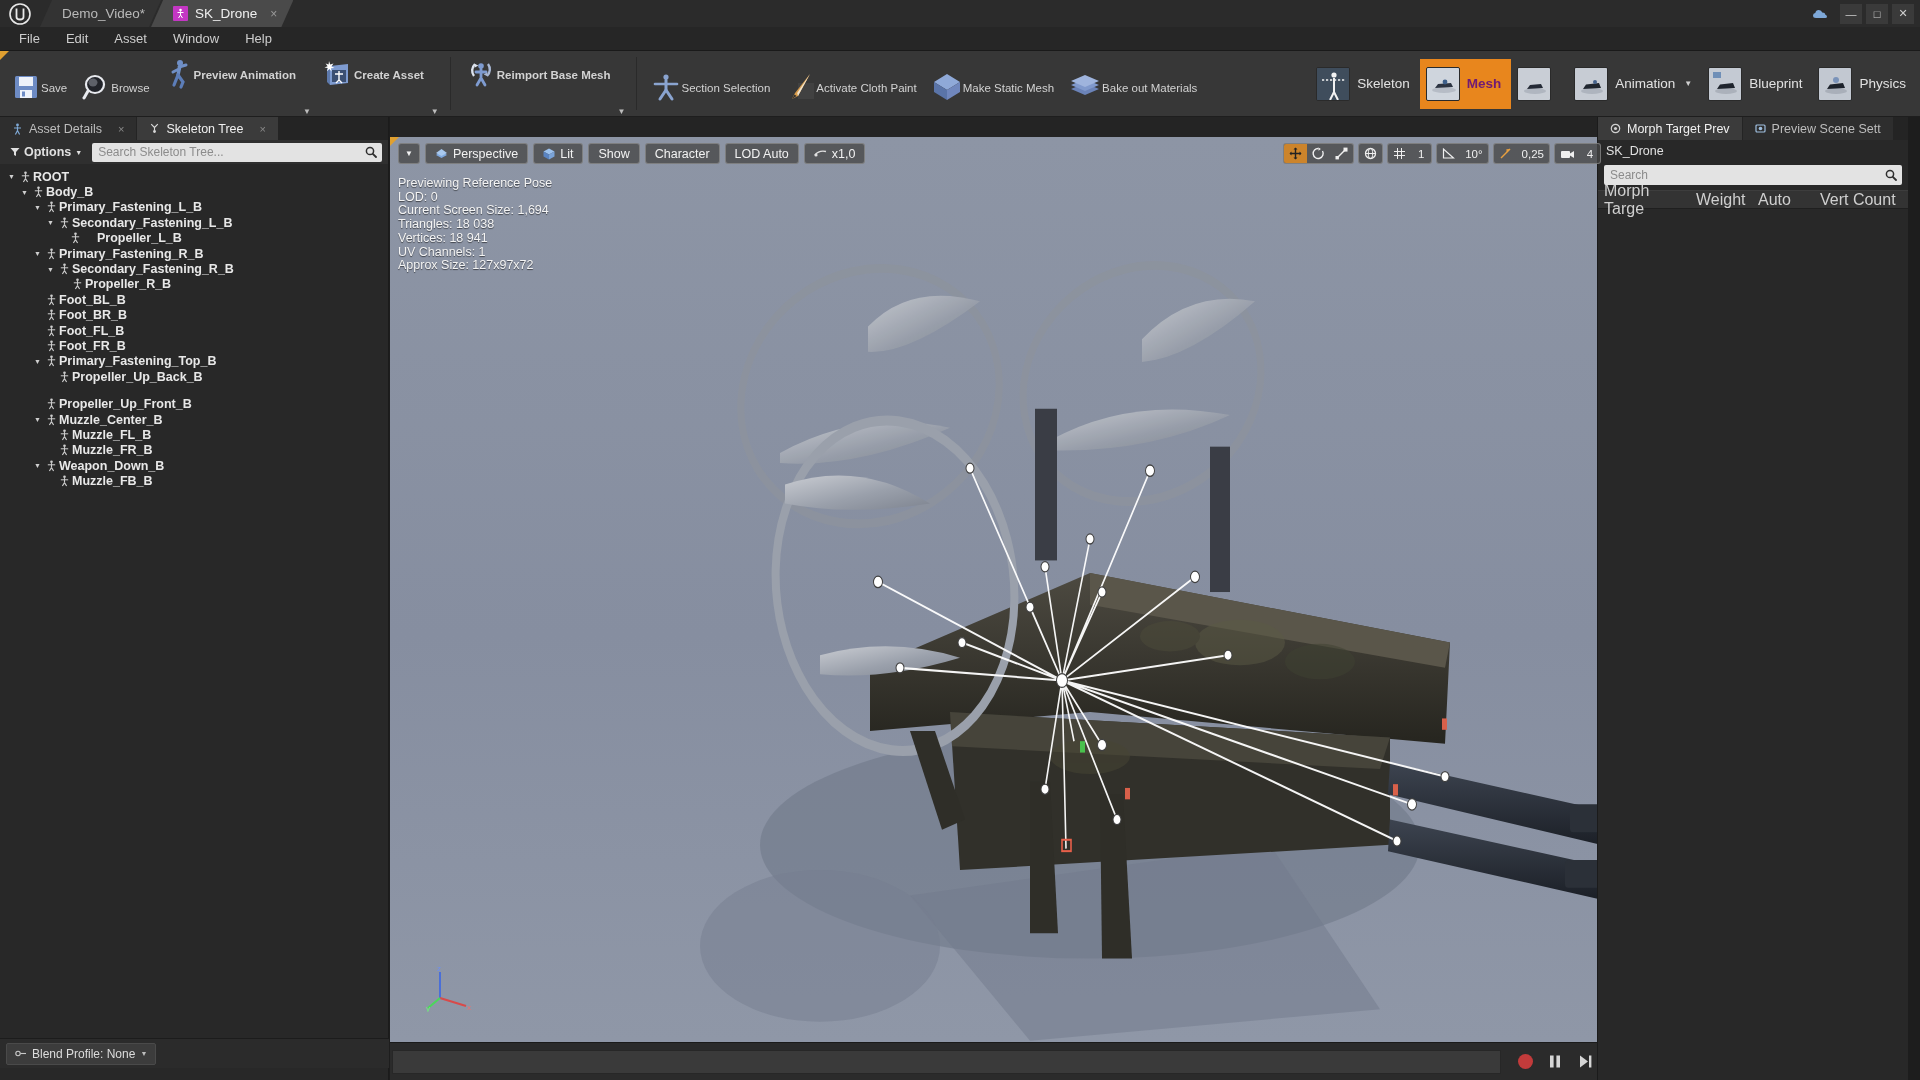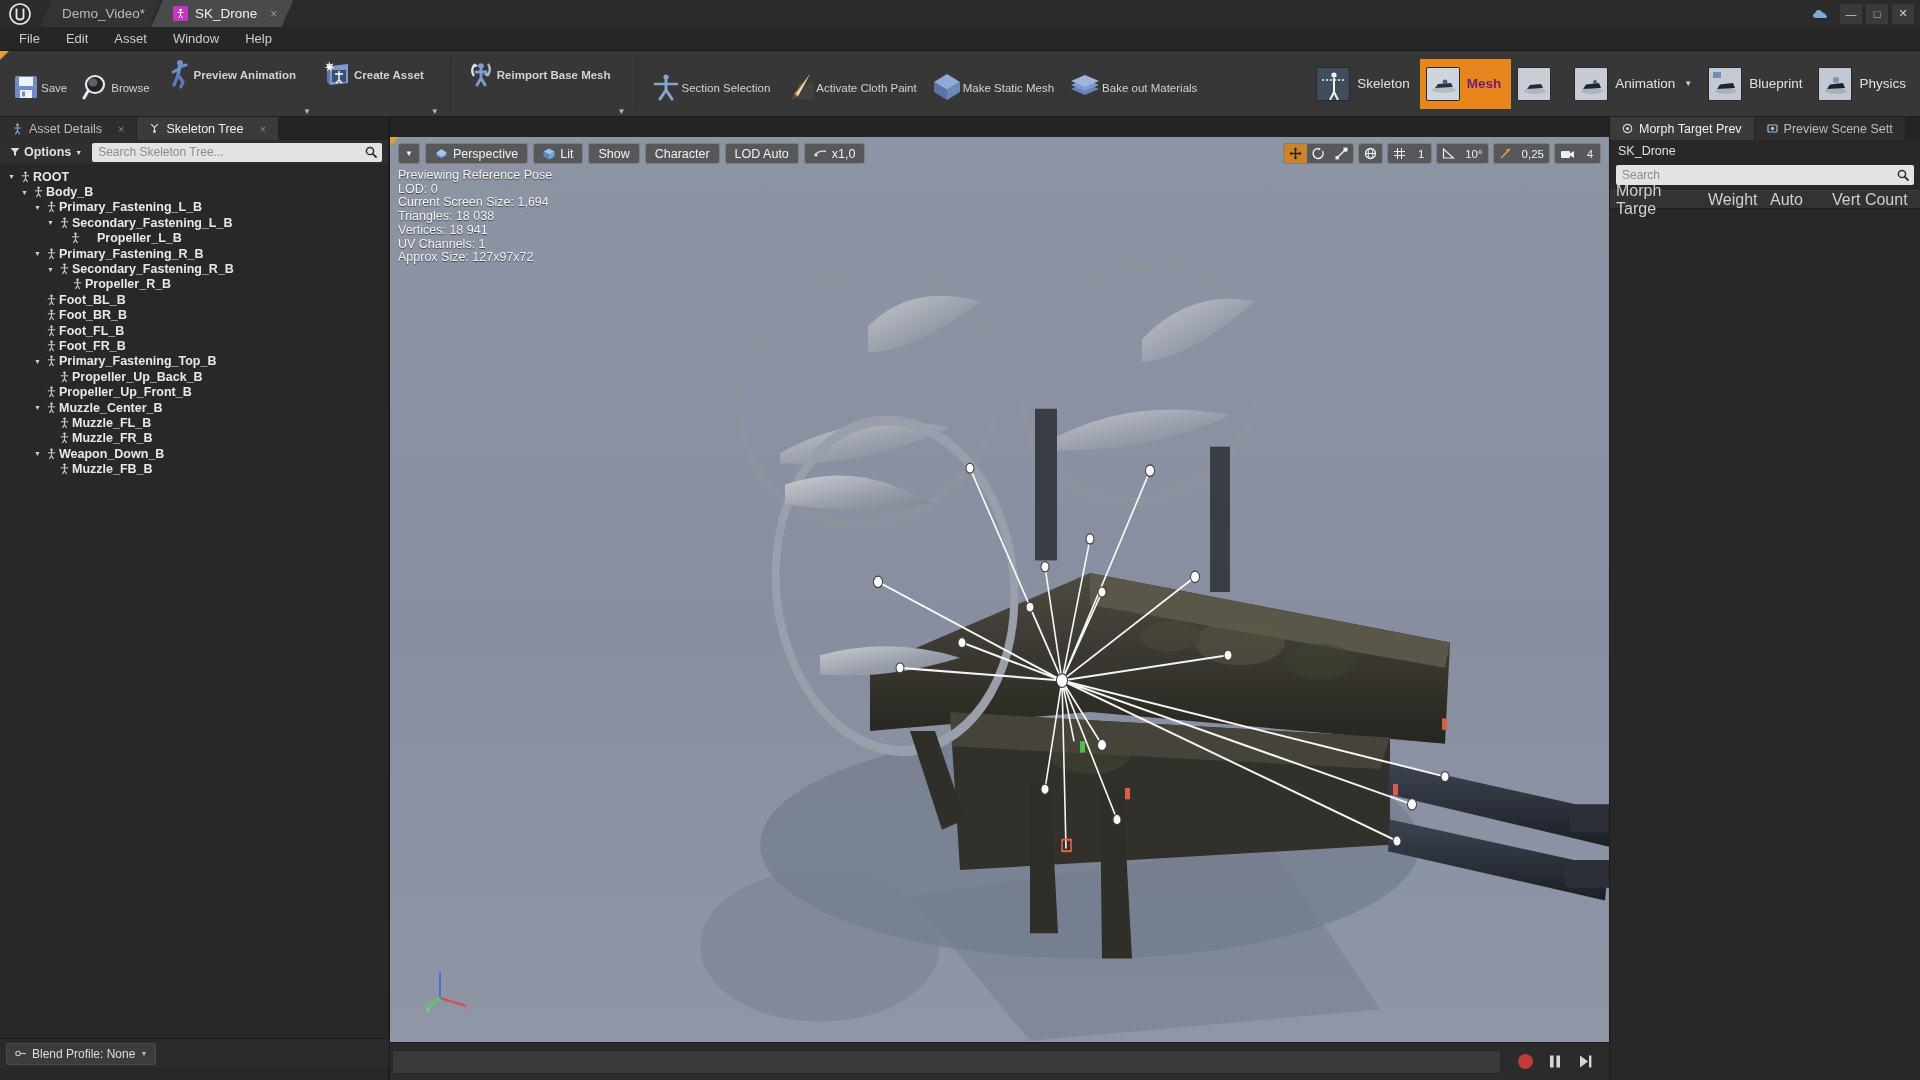--- a/index.html
+++ b/index.html
@@ -157,41 +157,41 @@
   .vp-toolbar-right { position:absolute; right:8px; top:6px; display:flex; gap:4px; z-index:6; }
   .vptr-grp {
     display:flex; align-items:center; height:21px;
     background: rgba(70,70,70,0.78); border:1px solid rgba(160,160,160,0.55);
     border-radius:3px; overflow:hidden;
   }
   .vptr-btn { display:flex; align-items:center; justify-content:center; gap:3px;
     min-width:20px; height:21px; padding: 0 5px; font-size:11.5px; color:#efefef; }
   .vptr-btn.sel { background: rgba(225,140,35,0.85); color:#1b1b1b; }
 
-  .vp-stats { position:absolute; left:8px; top:32px; z-index:6; }
+  .vp-stats { position:absolute; left:8px; top:40px; z-index:6; }
   .vp-stats div { font-size:12.5px; color:#f4f4f4; line-height:13.7px;
     text-shadow: 0 1px 1px rgba(0,0,0,.55); }
 
   .vp-axis { position:absolute; left:36px; bottom:30px; width:48px; height:48px; z-index:6; }
 
   .vp-bottom {
     position:absolute; left:0; right:0; bottom:0; height:38px;
     background:#2b2b2b; display:flex; align-items:center;
     border-top:1px solid #1b1b1b;
   }
   .vp-scrub { flex:1; height:24px; margin:0 0 0 2px; background:#3a3a3a;
     border:1px solid #272727; }
   .vp-transport { display:flex; align-items:center; gap:10px; padding: 0 14px; }
   .tr-btn { width:20px;height:20px; display:flex;align-items:center;justify-content:center;
     font-size:15px; color:#d6d6d6; }
   .tr-rec { width:15px;height:15px;border-radius:50%;background:#c23b3b; }
 
   
   .rightpanel {
-    position:absolute; right:0; top:117px; width:311px; bottom:0;
+    position:absolute; right:12px; top:117px; width:311px; bottom:0;
     background:#282828; border-left:1px solid #1b1b1b;
   }
   .rp-tabs { display:flex; height:23px; background:#242424; }
   .rp-search {
     margin: 5px 6px; height:20px; background:#e3e3e3; border-radius:2px;
     display:flex; align-items:center; padding: 0 6px; position:relative;
   }
   .rp-search input { border:none;outline:none;background:transparent;width:100%;
     font-size:12px; color:#3a3a3a; font-family:"Liberation Sans", sans-serif; }
   .rp-search input::placeholder { color:#8c8c8c; }
@@ -666,21 +666,21 @@
           <span class="bone-ico">
             <svg class="bone-svg" viewBox="0 0 11 12">
               <circle cx="5.5" cy="1.8" r="1.3" fill="#cfcfcf"></circle>
               <path d="M5.5 3.1 L5.5 7.6" stroke="#cfcfcf" stroke-width="1.1"></path>
               <path d="M1.8 4.8 L9.2 4.8" stroke="#cfcfcf" stroke-width="1"></path>
               <path d="M5.5 7.6 L3.4 11 M5.5 7.6 L7.6 11" stroke="#cfcfcf" stroke-width="1.1"></path>
             </svg>
           </span>
           <span>Propeller_Up_Back_B</span>
         </div>
-        <div class="tree-row" style="padding-left: 32px;">
+        <div class="tree-row" style="padding-left: 32px; margin-top: 12px;">
           <span class="tw-arrow empty">▼</span>
           <span class="bone-ico">
             <svg class="bone-svg" viewBox="0 0 11 12">
               <circle cx="5.5" cy="1.8" r="1.3" fill="#cfcfcf"></circle>
               <path d="M5.5 3.1 L5.5 7.6" stroke="#cfcfcf" stroke-width="1.1"></path>
               <path d="M1.8 4.8 L9.2 4.8" stroke="#cfcfcf" stroke-width="1"></path>
               <path d="M5.5 7.6 L3.4 11 M5.5 7.6 L7.6 11" stroke="#cfcfcf" stroke-width="1.1"></path>
             </svg>
           </span>
           <span>Propeller_Up_Front_B</span>

